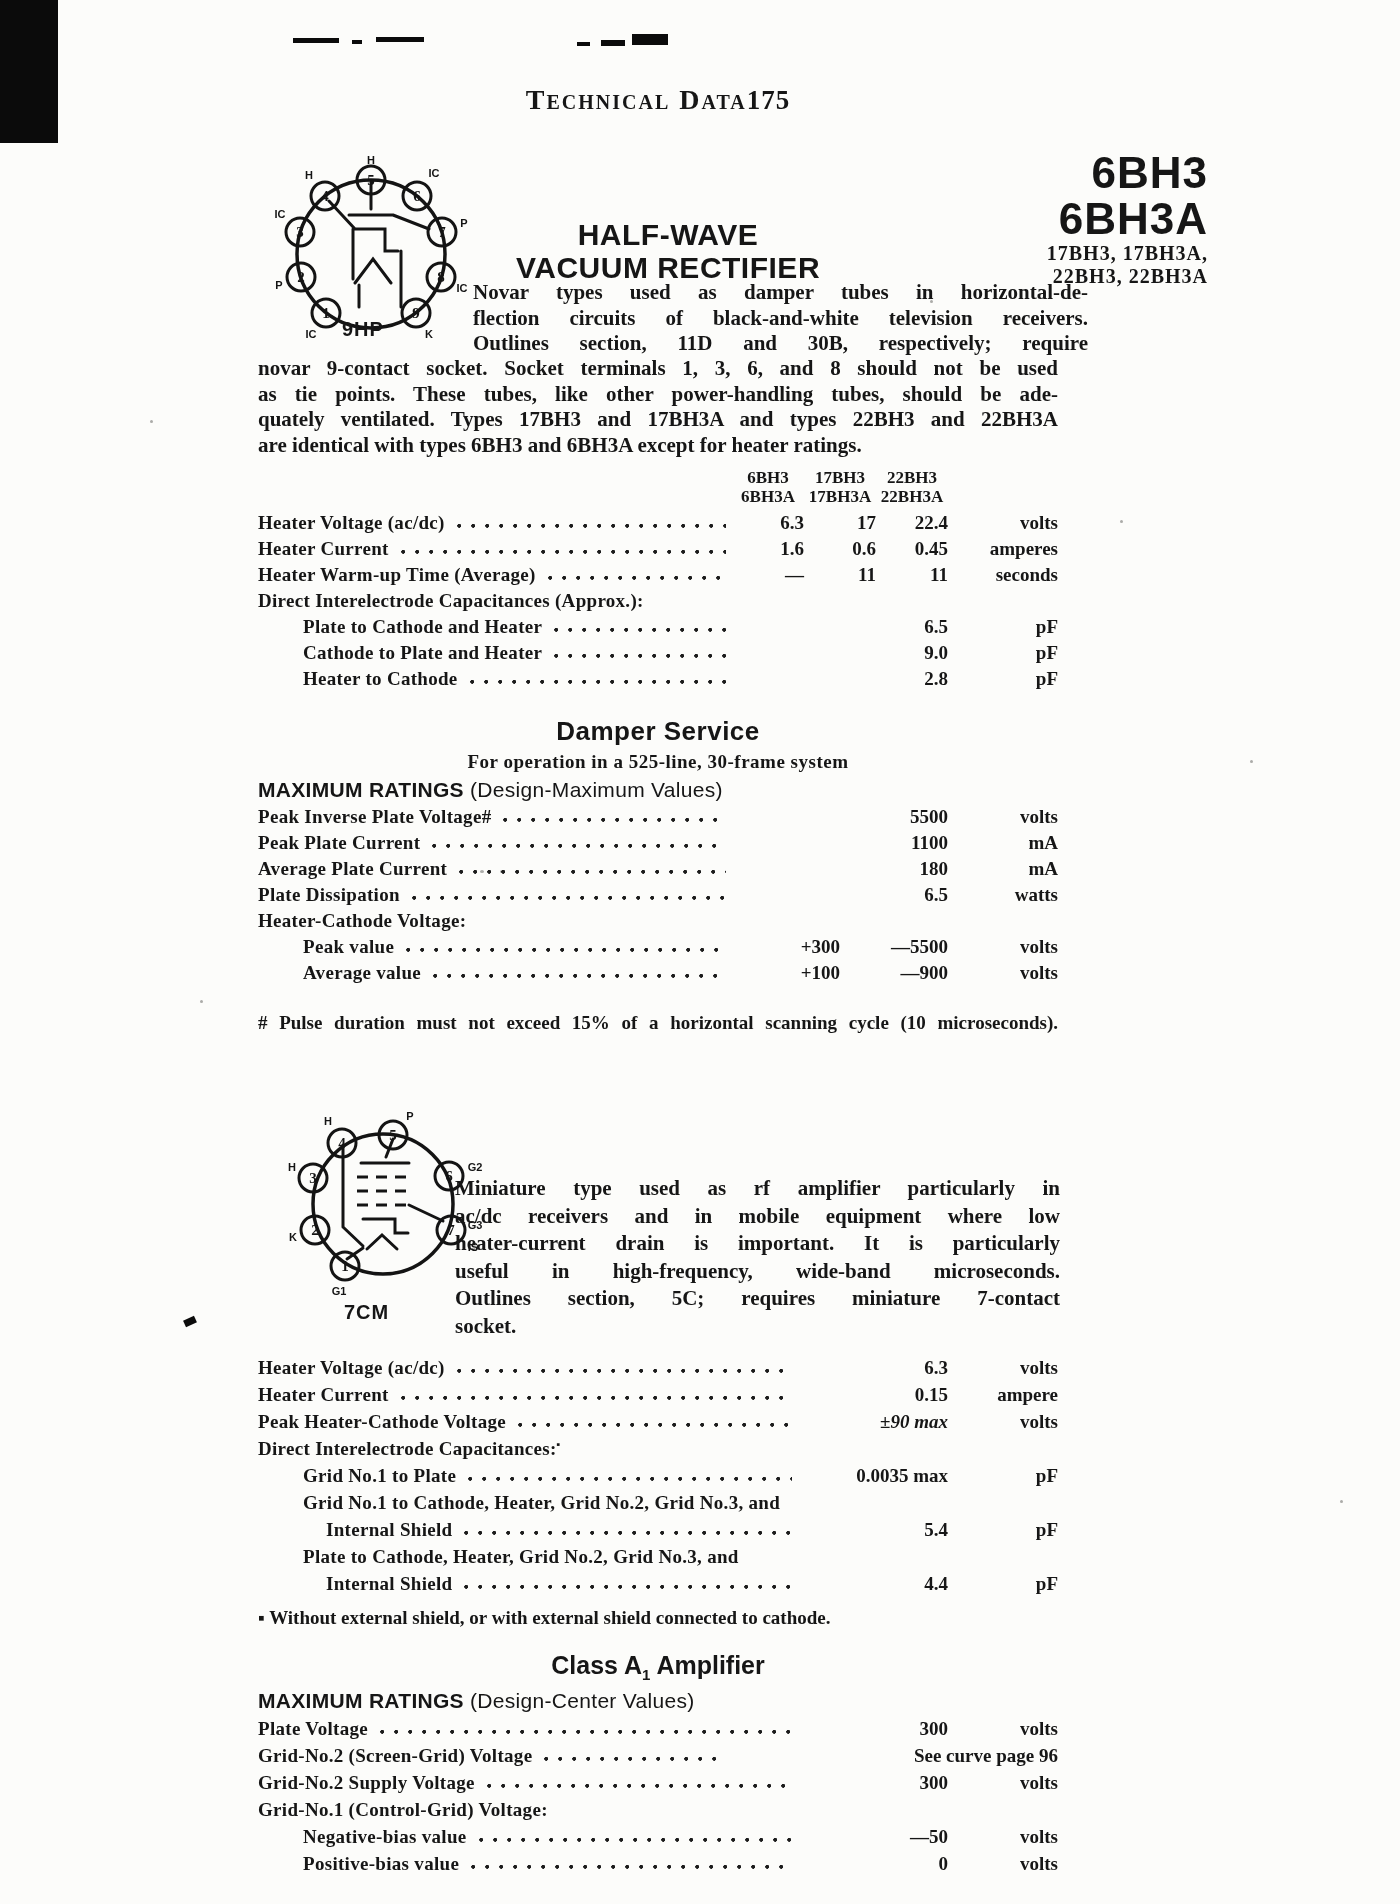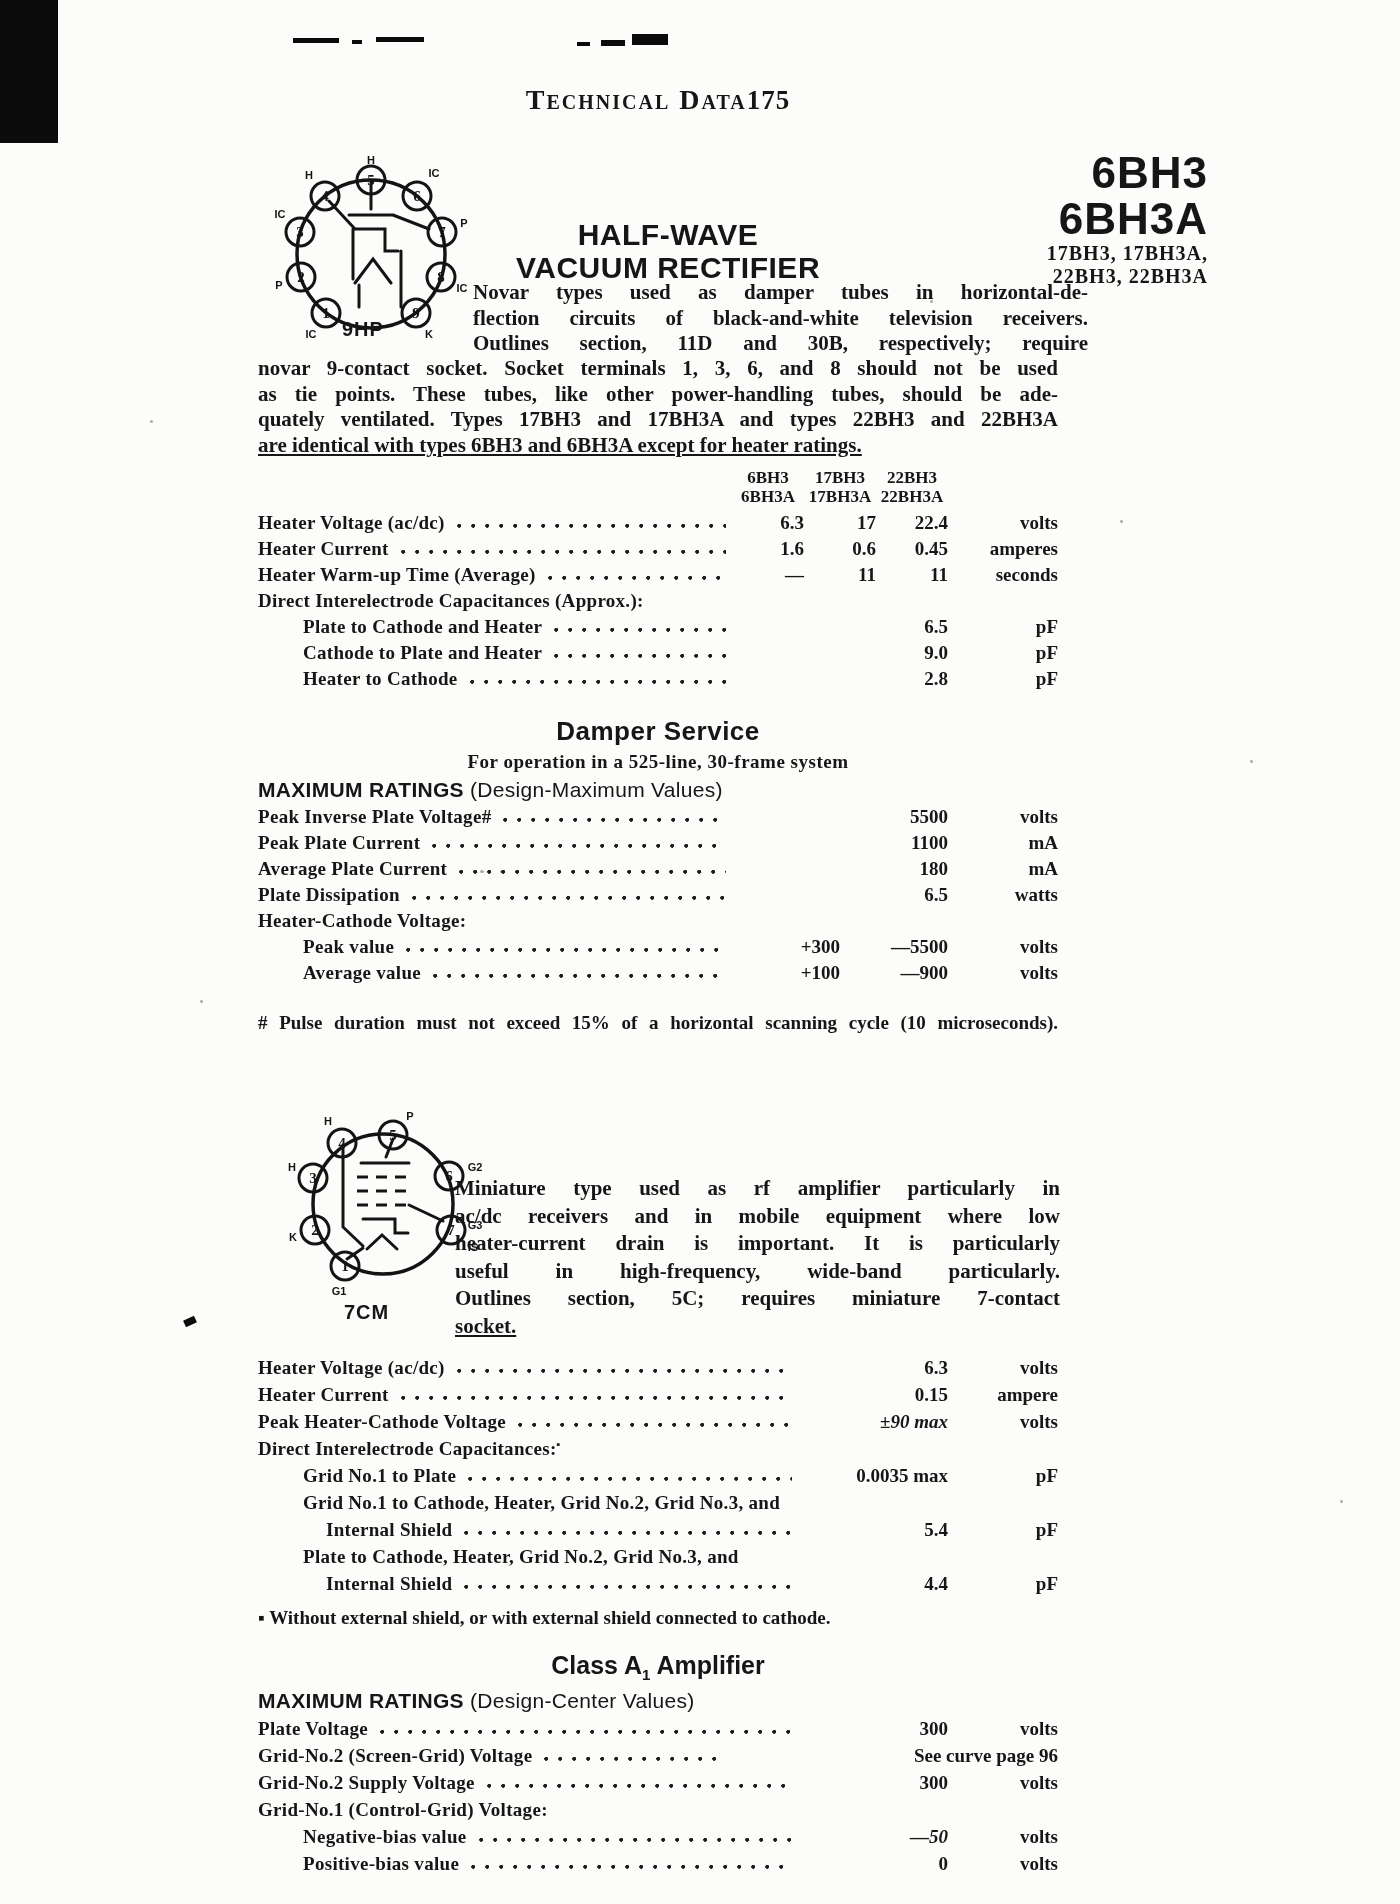--- a/index.html
+++ b/index.html
@@ -28,21 +28,21 @@
 
   .titles1 { position:absolute; left:255px; top:68px; width:310px; text-align:center;
              font:700 30px "Liberation Sans", sans-serif; line-height:33px; letter-spacing:.5px; }
   .types { position:absolute; left:620px; top:0; width:330px; text-align:right; }
   .type-big { font:700 44px "Liberation Sans", sans-serif; line-height:46px; letter-spacing:1px; }
   .type-sub { font:700 20px "Liberation Serif", serif; line-height:23px; letter-spacing:1px; }
 
   .intro3 { position:absolute; left:215px; top:130px; width:615px; }
   .jline { font:700 21px "Liberation Serif", serif; line-height:25.5px; white-space:normal;
            text-align:justify; text-align-last:justify; }
-  .jline.noj { text-align-last:left;text-decoration:underline; }
+  .jline.noj { text-align-last:left; }
 
   .flowcol { position:absolute; left:258px; width:800px; }
   .introfull { top:356px; }
 
   
   .tbl { position:absolute; left:258px; width:800px; }
   .t1 { top:462px; }
   .trow { display:flex; align-items:flex-end; height:26px; }
   .trow27 { height:27px; }
   .lbl { font:700 19px "Liberation Serif", serif; white-space:nowrap; letter-spacing:.3px;margin-top:27px; }
@@ -315,21 +315,21 @@
         <text class="pt" x="190" y="142">IS</text>
       </g>
     </svg>
     <div class="socket-label" style="left:86px;top:204px;">7CM</div>
 
 
     <div class="intro6">
       <div class="jline">Miniature type used as rf amplifier particularly in</div>
       <div class="jline">ac/dc receivers and in mobile equipment where low</div>
       <div class="jline">heater-current drain is important. It is particularly</div>
-      <div class="jline">useful in high-frequency, wide-band particularly.</div>
+      <div class="jline">useful in high-frequency, wide-band microseconds.</div>
       <div class="jline">Outlines section, 5C; requires miniature 7-contact</div>
       <div class="jline noj">socket.</div>
     </div>
   </div>
 
   <div class="tbl" style="top:1352px;">
     <div class="trow trow27">
       <span class="lbl">Heater Voltage (ac/dc)</span>
       <span class="lead"></span>
       <span class="val" style="width:150px;">6.3</span>
@@ -401,21 +401,21 @@
       <span class="lead"></span>
       <span class="val" style="width:150px;">300</span>
       <span class="unit">volts</span>
     </div>
     <div class="trow trow27">
       <span class="lbl">Grid-No.1 (Control-Grid) Voltage:</span>
     </div>
     <div class="trow trow27">
       <span class="lbl ind1">Negative-bias value</span>
       <span class="lead"></span>
-      <span class="val" style="width:150px;font-style:italic;">—50</span>
+      <span class="val" style="width:150px;">—50</span>
       <span class="unit">volts</span>
     </div>
     <div class="trow trow27">
       <span class="lbl ind1">Positive-bias value</span>
       <span class="lead"></span>
       <span class="val" style="width:150px;">0</span>
       <span class="unit">volts</span>
     </div>
   </div>
 

